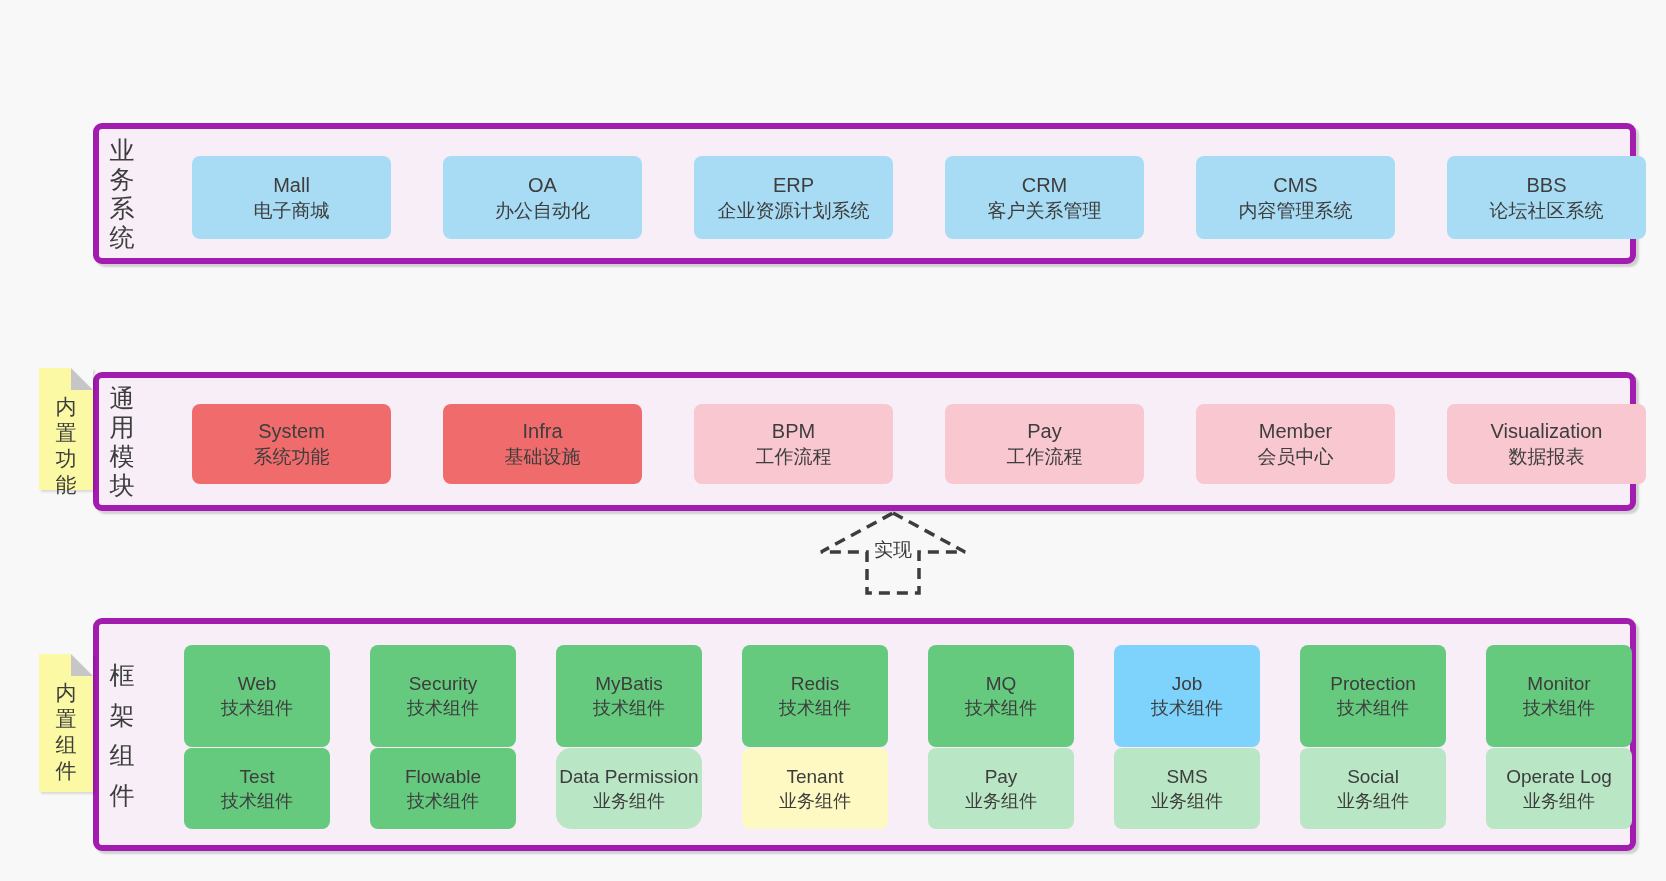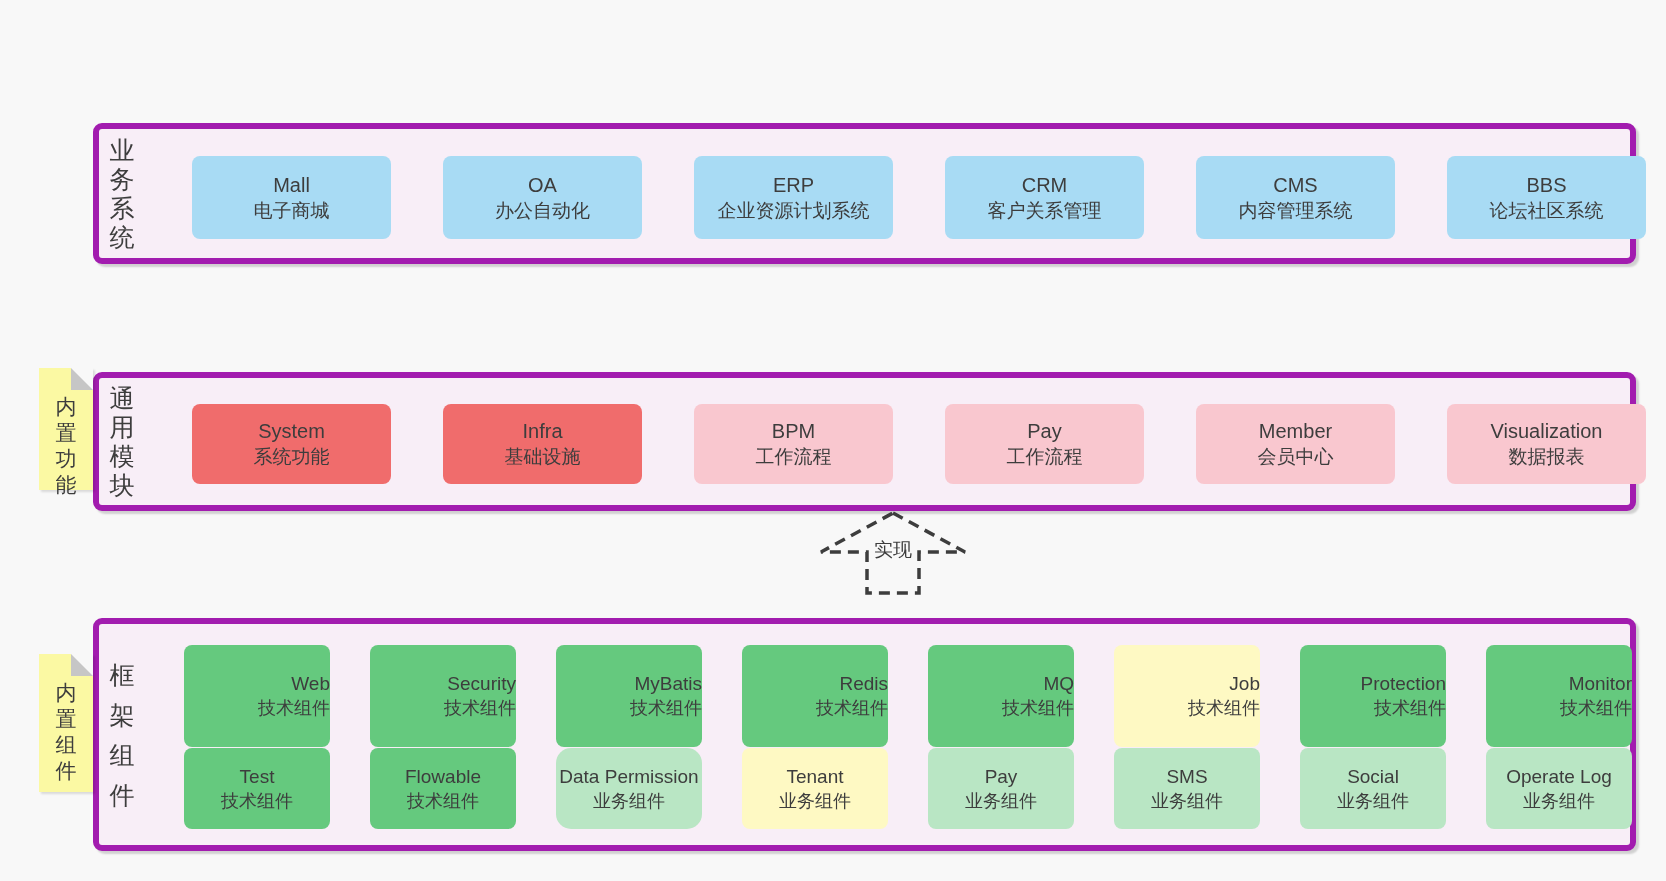--- a/index.html
+++ b/index.html
@@ -31,21 +31,21 @@
   .row-8.second{top:124px;}
 
   .box{
     border-radius:8px;display:flex;flex-direction:column;
     align-items:center;justify-content:center;text-align:center;
   }
   .row-6 .box{width:199px;}
   #layer-business .box{height:83px;}
   #layer-modules  .box{height:80px;}
   .row-8 .box{width:146px;}
-  .row-8.first  .box{height:102px;align-items:flex-end;}
+  .row-8.first  .box{height:102px;}
   .row-8.second .box{height:81px;}
 
   .box .title{font-size:20px;line-height:25px;}
   .box .subtitle{font-size:19px;line-height:25px;}
   .row-8 .box .title{font-size:19px;line-height:24px;}
   .row-8 .box .subtitle{font-size:18px;line-height:24px;}
 
   .note{
     position:absolute;left:39px;width:54px;background:#fbf9a3;z-index:3;
     box-shadow:2px 2px 2px rgba(0,0,0,0.12);
@@ -168,21 +168,21 @@
         <div class="subtitle">技术组件</div>
       </div>
       <div class="box" style="background: rgb(101, 201, 126);">
         <div class="title">Redis</div>
         <div class="subtitle">技术组件</div>
       </div>
       <div class="box" style="background: rgb(101, 201, 126);">
         <div class="title">MQ</div>
         <div class="subtitle">技术组件</div>
       </div>
-      <div class="box" style="background: #fef9c3;">
+      <div class="box" style="background: #7dd3fc;">
         <div class="title">Job</div>
         <div class="subtitle">技术组件</div>
       </div>
       <div class="box" style="background: rgb(101, 201, 126);">
         <div class="title">Protection</div>
         <div class="subtitle">技术组件</div>
       </div>
       <div class="box" style="background: rgb(101, 201, 126);">
         <div class="title">Monitor</div>
         <div class="subtitle">技术组件</div>

